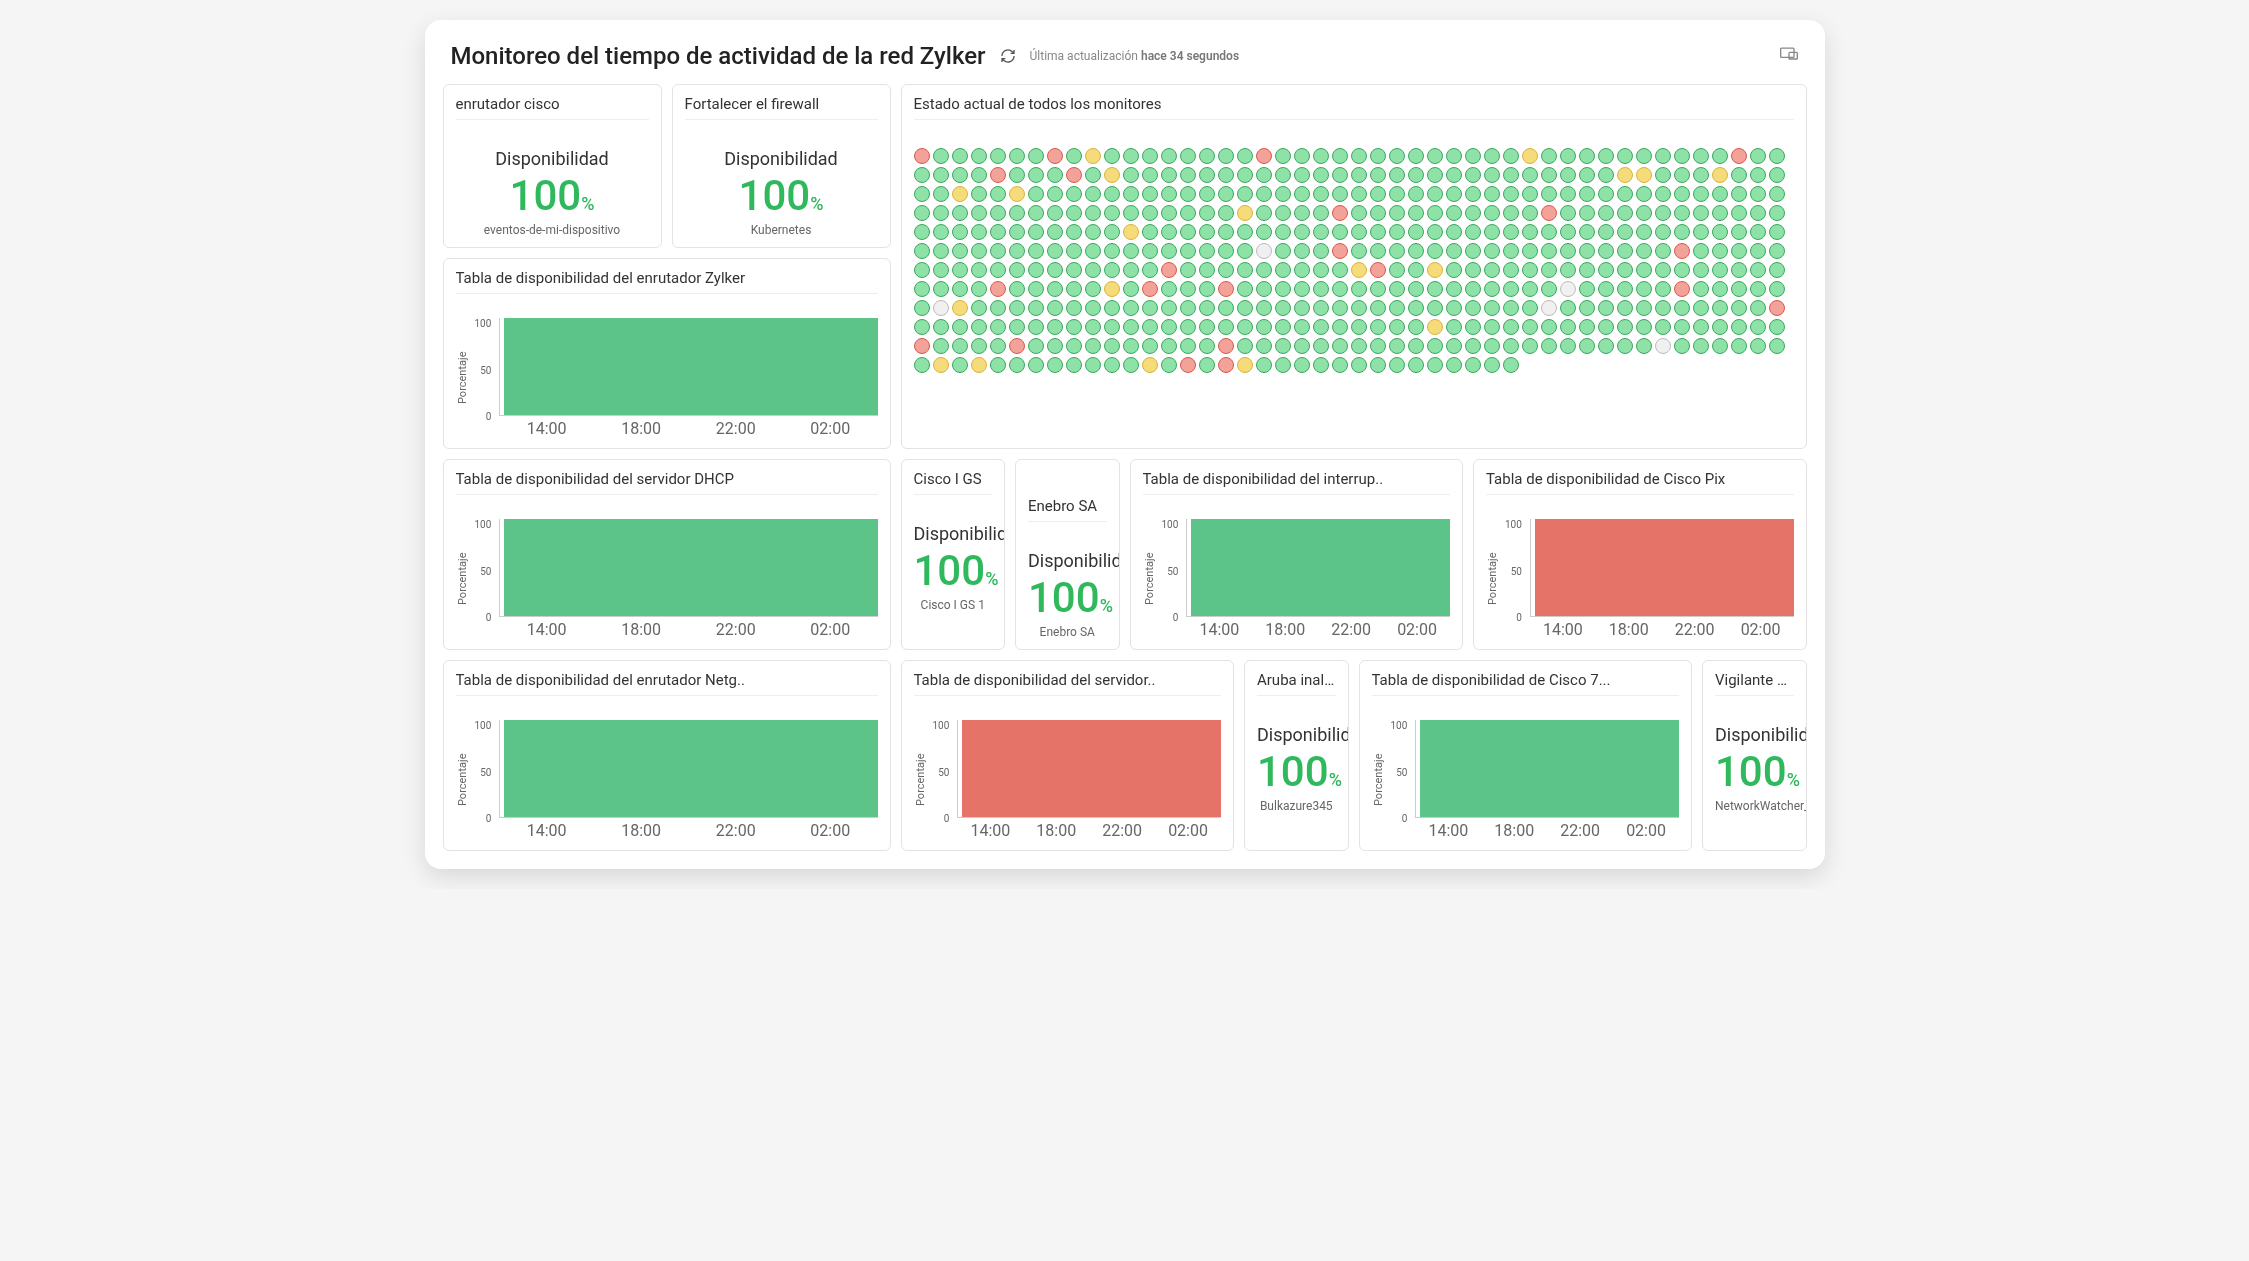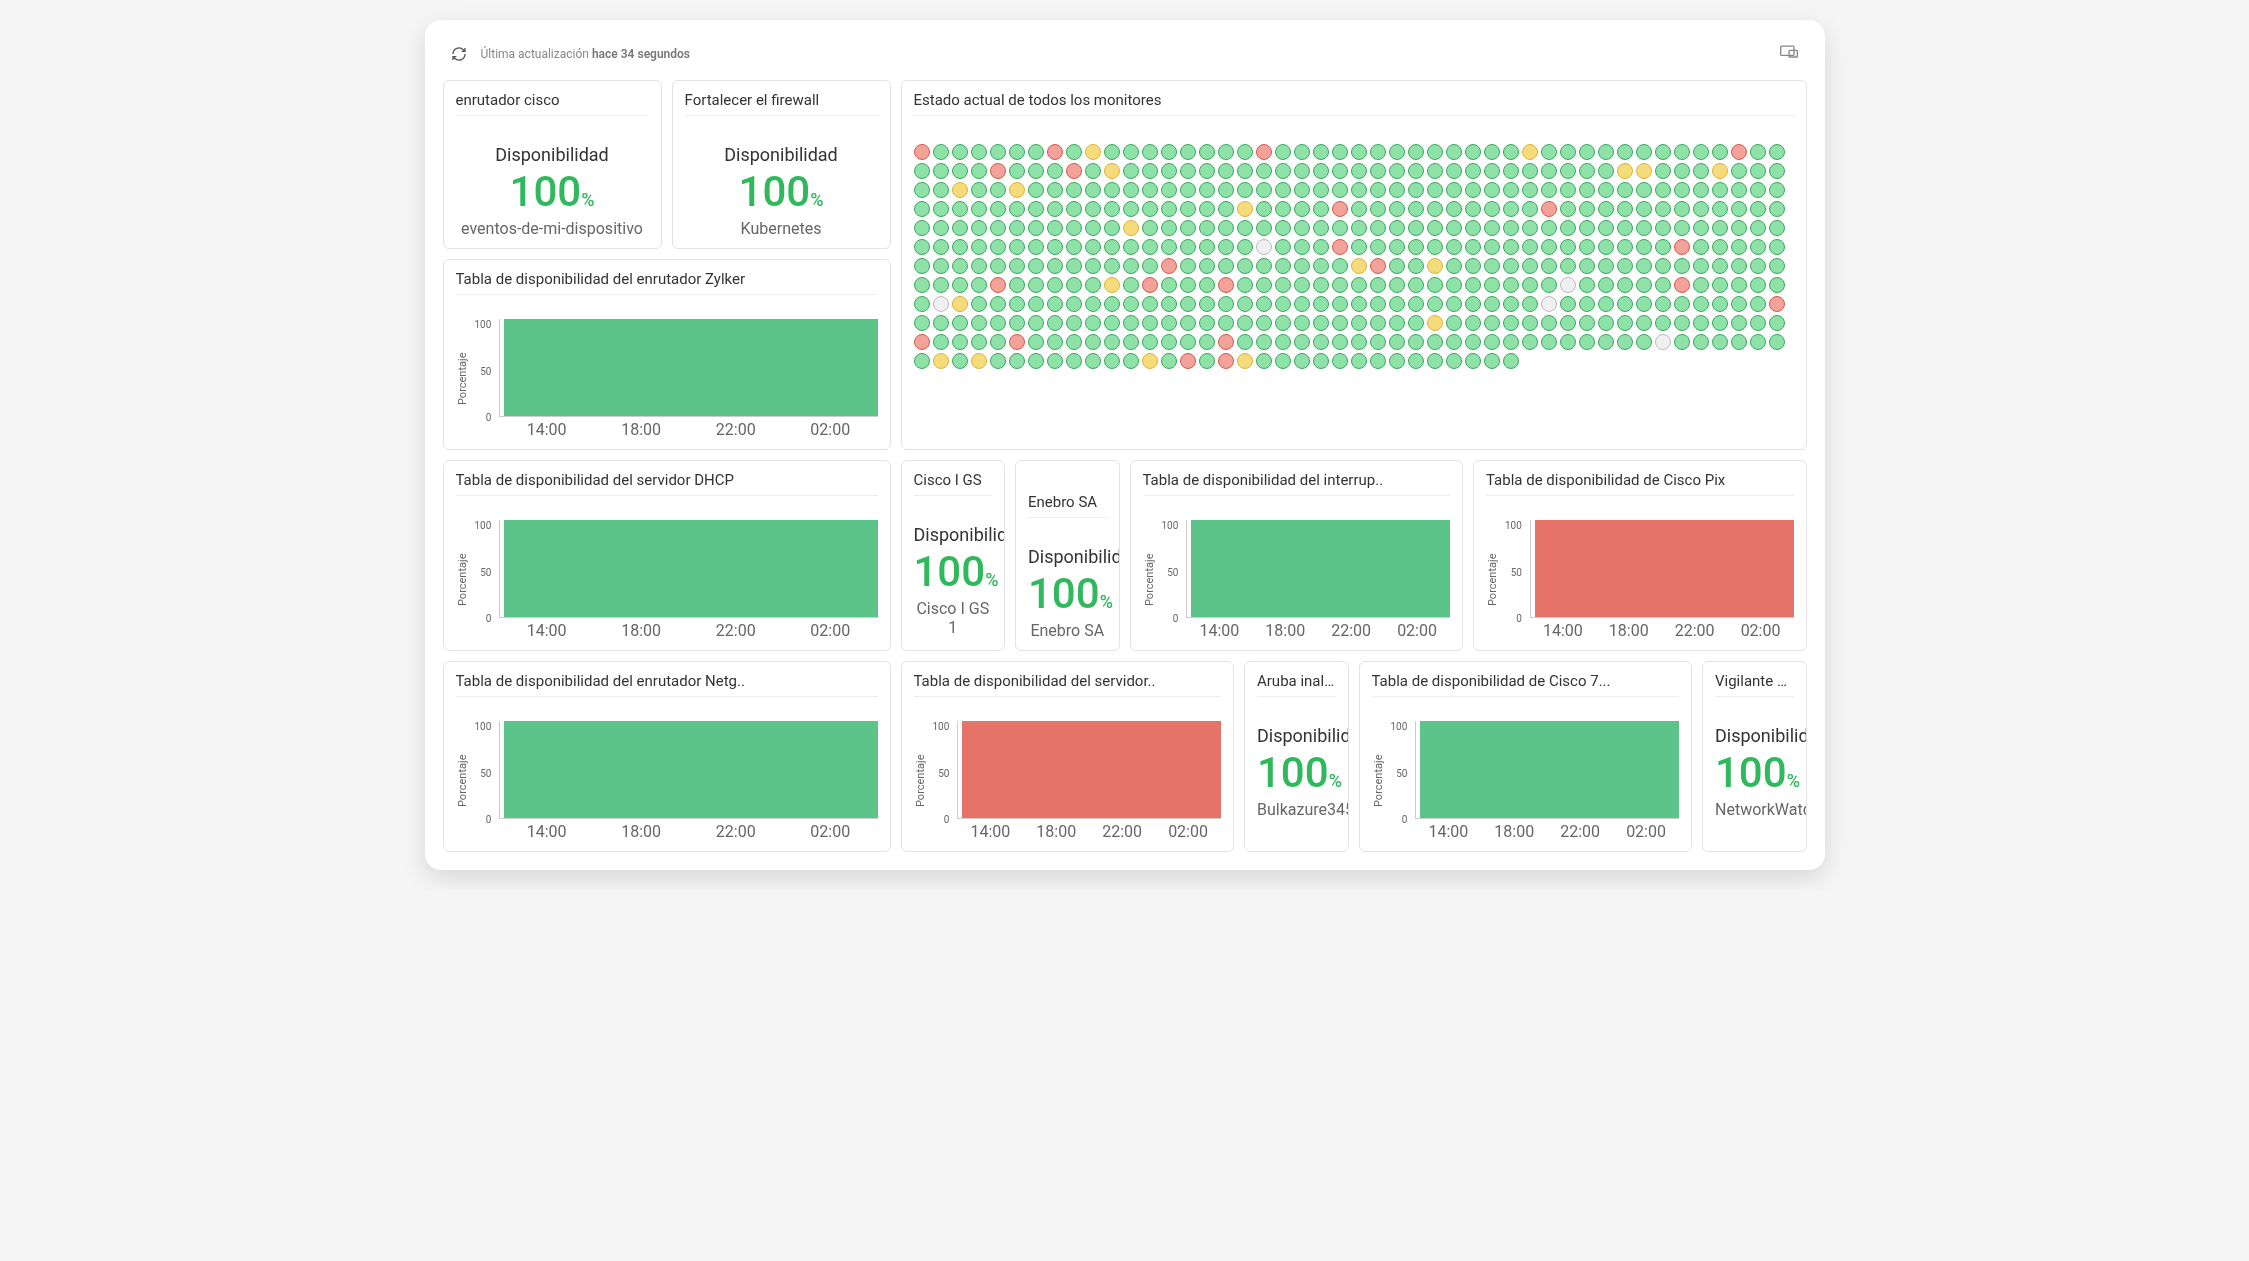--- a/index.html
+++ b/index.html
@@ -81,21 +81,21 @@
     font-size: 42px;
     color: #2fb85c;
     font-weight: 500;
   }
   .big-percent .pct {
     font-size: 18px;
     color: #2fb85c;
     font-weight: 500;
   }
   .sub-label {
-    font-size: 16px;
+    font-size: 12px;
     color: #666;
     text-align: center;
   }
 
   
   .mini-chart {
     display: flex;
     height: 120px;
     gap: 6px;
   }
@@ -161,20 +161,21 @@
   .dot.x { background: #f0f0f0; border-color: #bbb; }
 
   
 </style>
 </head>
 <body>
 
 <div class="dashboard">
 
   <div class="header">
+    <h1>Monitoreo del tiempo de actividad de la red Zylker</h1>
     <span class="refresh-icon">
       <svg viewBox="0 0 24 24" width="16" height="16" fill="none" stroke="currentColor" stroke-width="2">
           <path d="M3 12a9 9 0 0 1 15.5-6.3L21 8M21 3v5h-5M21 12a9 9 0 0 1-15.5 6.3L3 16M3 21v-5h5"></path>
         </svg>
     </span>
     <span class="last-update">
       <span>Última actualización </span><b>hace 34 segundos</b>
     </span>
     <span class="spacer"></span>
     <span class="device-icon">

